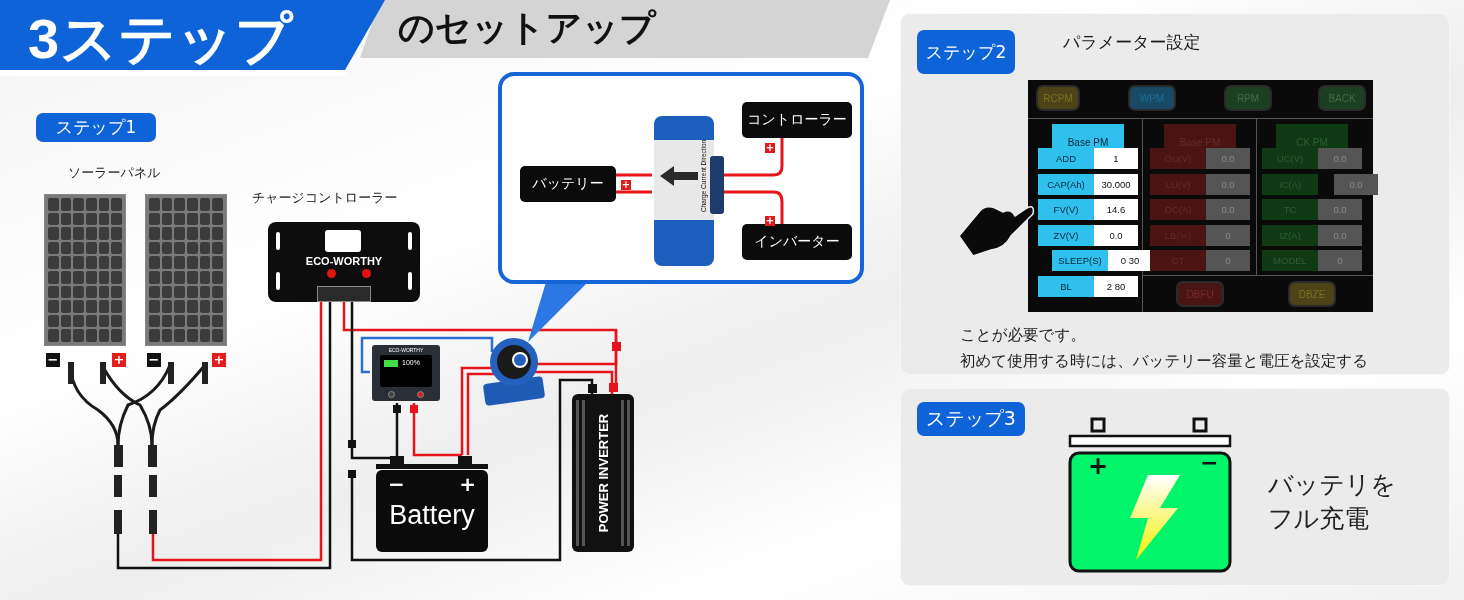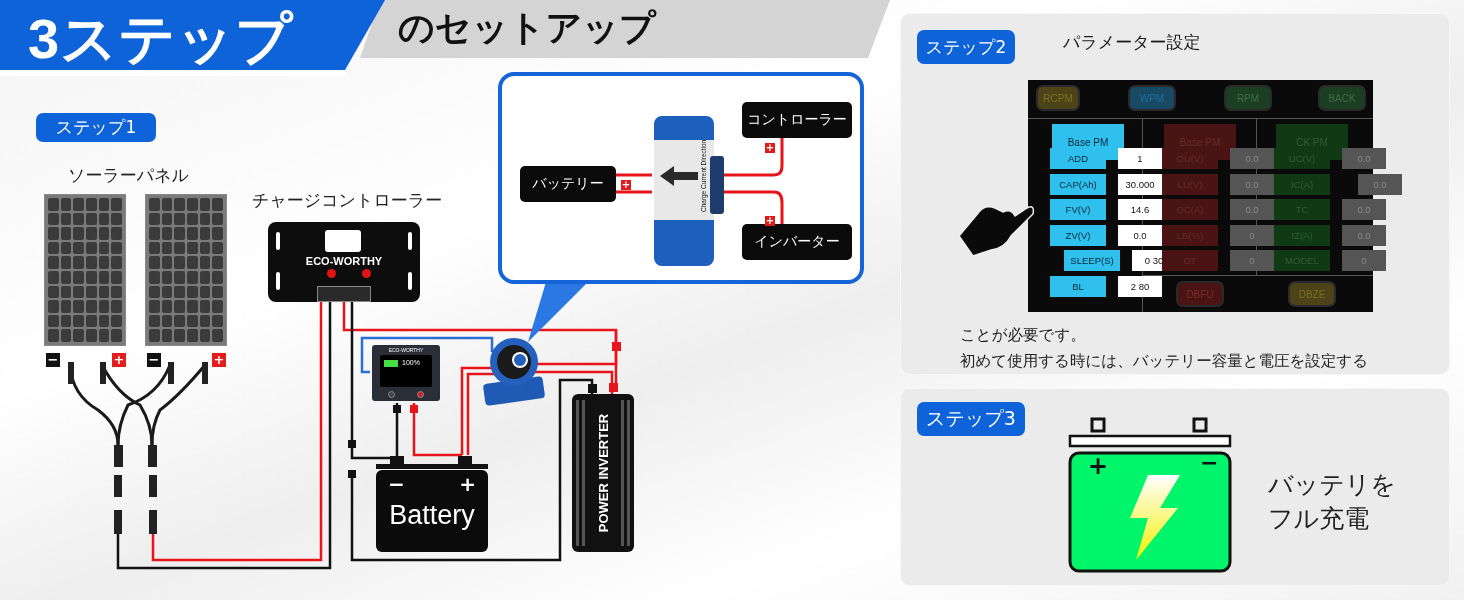--- a/index.html
+++ b/index.html
@@ -38,21 +38,21 @@
     font-family: "Liberation Sans", sans-serif;
     font-weight: bold; font-size: 36px; color: #111;
   }
 
   .step-badge {
     background: #0f63d9; color: #fff; border-radius: 7px;
     font-family: "DejaVu Sans", sans-serif; font-size: 17px;
     display: flex; align-items: center; justify-content: center;
   }
 
-  .label-jp { font-size: 17px; color: #222; font-family: "DejaVu Sans", sans-serif; }
+  .label-jp { font-size: 13px; color: #222; font-family: "DejaVu Sans", sans-serif; }
 
   
   .panel {
     position: absolute; width: 82px; height: 152px; background: #7a7a7a;
     border: 1px solid #888; padding: 3px;
     display: grid; grid-template-columns: repeat(6, 1fr); grid-template-rows: repeat(10, 1fr); gap: 2px;
   }
   .panel .cell { background: #3b3b3b; border-radius: 2px; }
   .pol-sign {
     position: absolute; width: 14px; height: 14px; color: #fff;
@@ -140,21 +140,20 @@
   }
   .pm-col-head {
     position: absolute; height: 36px; font-size: 10px;
     display: flex; align-items: center; justify-content: center;
     font-family: "Liberation Sans", sans-serif;
   }
   .pm-row { position: absolute; height: 21px; display: flex; }
   .pm-row .k, .pm-row .v {
     font-size: 9.5px; display: flex; align-items: center; justify-content: center;
     font-family: "Liberation Sans", sans-serif;
-    margin-left: 12px;
   }
   .pm-row .k { width: 56px; }
   .pm-row .v { width: 44px; }
   .blue-k { background: #2fc0ee; color: #06263a; }
   .blue-v { background: #ffffff; color: #111; }
   .red-k { background: #4a1414; color: #6a2b2b; }
   .red-v { background: #555; color: #8a8a8a; }
   .green-k { background: #0f3a14; color: #2f5e33; }
   .green-v { background: #555; color: #8a8a8a; }
 
@@ -420,21 +419,21 @@
   </svg>
   <div class="black-tag" style="left:18px;top:90px;width:96px;height:36px;">バッテリー</div>
   <div class="black-tag" style="left:240px;top:26px;width:110px;height:36px;">コントローラー</div>
   <div class="black-tag" style="left:240px;top:148px;width:110px;height:36px;">インバーター</div>
   <div class="plus-mini" style="left:119px;top:104px;">+</div>
   <div class="plus-mini" style="left:263px;top:67px;">+</div>
   <div class="plus-mini" style="left:263px;top:140px;">+</div>
 </div>
 
 <div class="card card2"></div>
-<div class="step-badge abs" style="left:917px;top:30px;width:98px;height:34px;">ステップ2</div>
+<div class="step-badge abs" style="left:917px;top:30px;width:98px;height:44px;">ステップ2</div>
 <div class="card-title abs" style="left:1063px;top:31px;">パラメーター設定</div>
 
 <div class="pm-screen">
   <div class="pm-topbtn" style="left:10px;width:40px;background:#4a4418;color:#7c6f1f;">RCPM</div>
   <div class="pm-topbtn" style="left:102px;width:44px;background:#184a66;color:#1c6e99;">WPM</div>
   <div class="pm-topbtn" style="left:198px;width:44px;background:#1c3e22;color:#3e6e45;">RPM</div>
   <div class="pm-topbtn" style="left:292px;width:44px;background:#1c3e22;color:#3e6e45;">BACK</div>
 
   <div class="abs" style="left:0;top:38px;width:345px;height:1px;background:#555;"></div>
   <div class="abs" style="left:114px;top:39px;width:1px;height:193px;background:#555;"></div>

